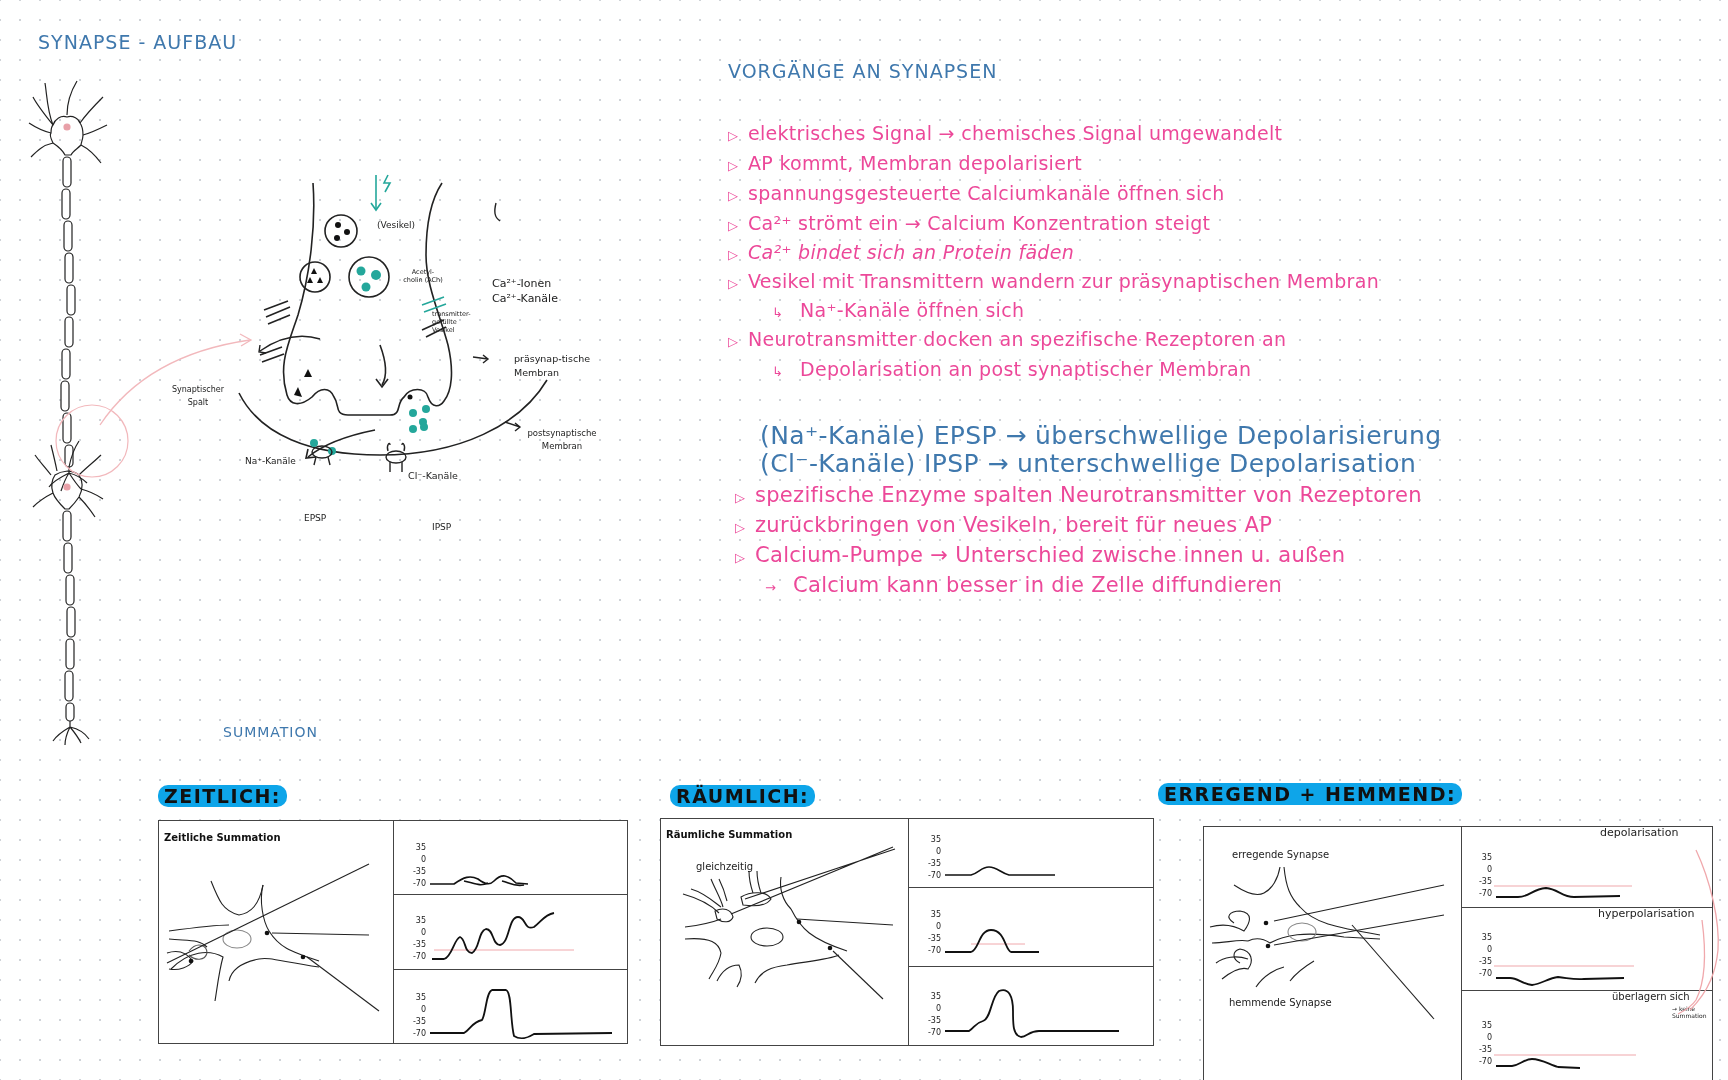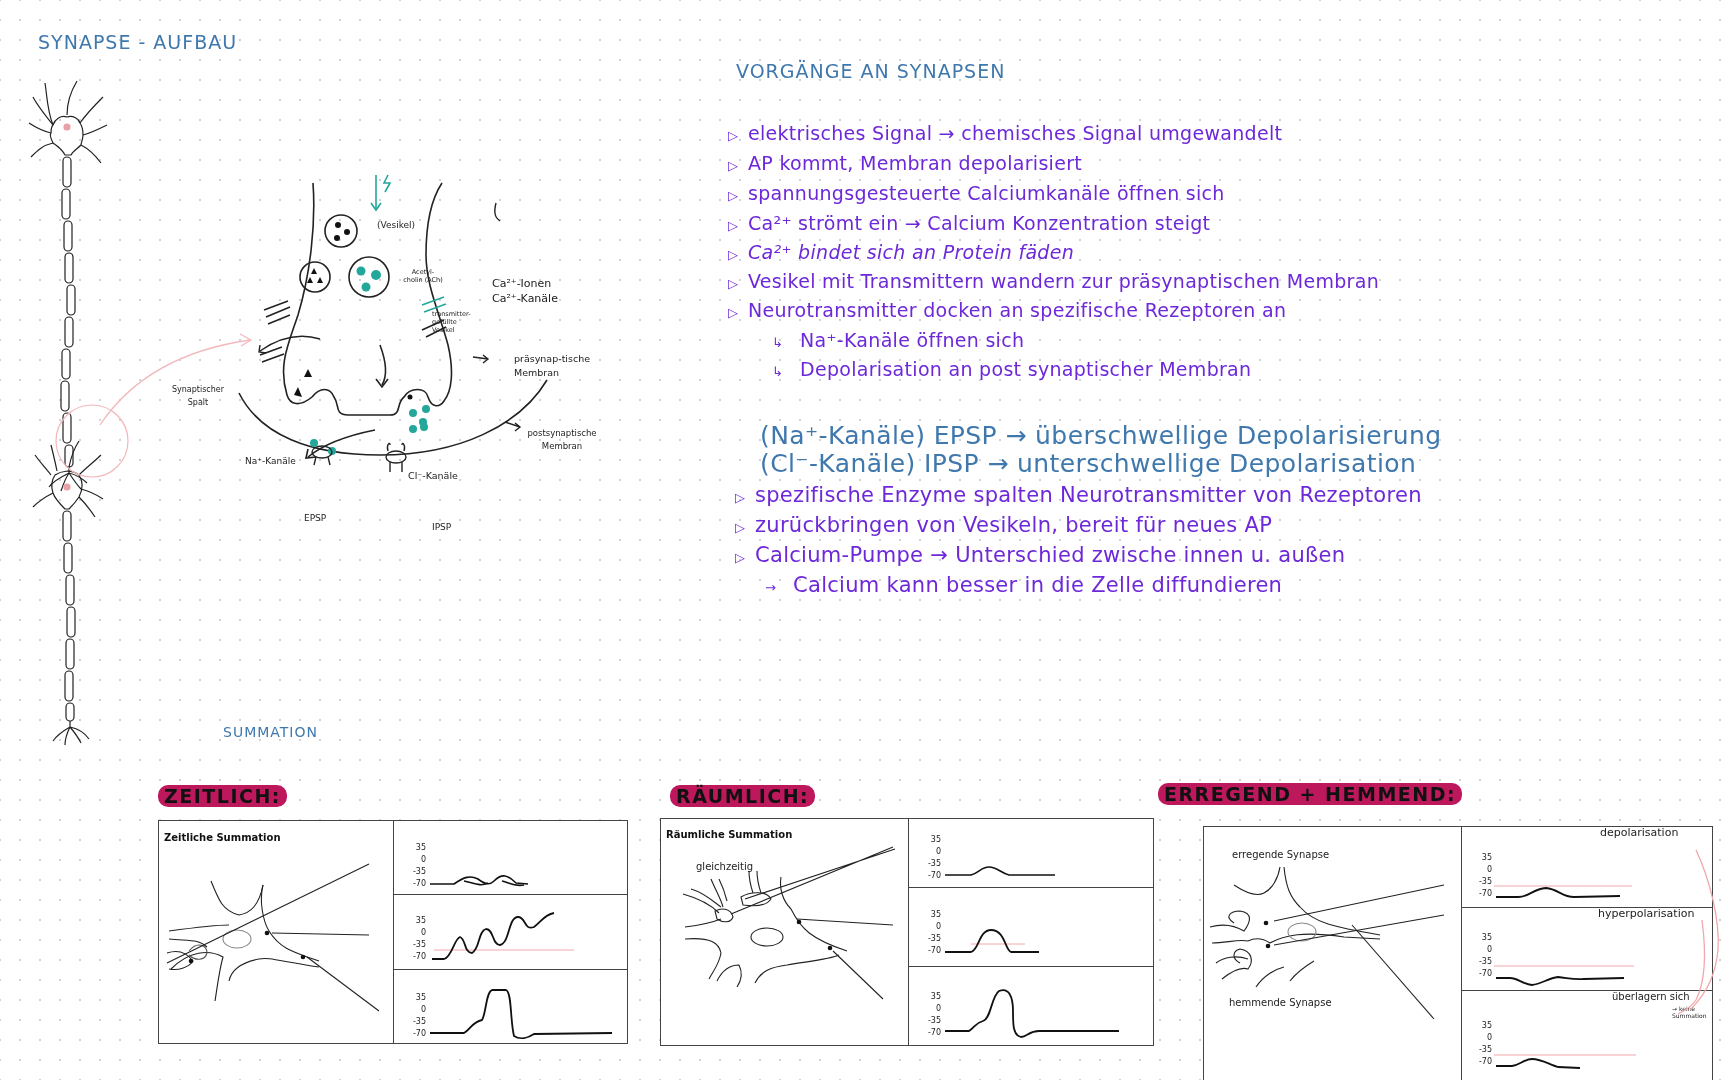--- a/index.html
+++ b/index.html
@@ -5,26 +5,26 @@
   html,body{margin:0;padding:0;}
   body{
     width:1728px;height:1080px;overflow:hidden;position:relative;
     background-color:#ffffff;
     background-image:radial-gradient(circle,#cfd3d8 1.1px,transparent 1.5px);
     background-size:20px 20px;background-position:10px 10px;
     font-family:"DejaVu Sans",sans-serif;color:#111;
   }
   .abs{position:absolute;}
   .title-blue{color:#3f78ad;font-family:"DejaVu Sans",sans-serif;letter-spacing:1px;font-size:19px;font-weight:400;}
-  .hand{font-family:"DejaVu Sans",sans-serif;font-size:19px;color:#6d28d9;white-space:nowrap;letter-spacing:0.3px;}
+  .hand{font-family:"DejaVu Sans",sans-serif;font-size:19px;color:#ec4899;white-space:nowrap;letter-spacing:0.3px;}
   .hand .bul{display:inline-block;width:20px;font-size:13px;}
   .blue-line{color:#3f78ad;font-size:25px;white-space:nowrap;letter-spacing:0.4px;}
   .pink{color:#e89aa0;}
   .teal{color:#24a79b;}
-  .sec-head{font-family:"DejaVu Sans",sans-serif;font-weight:bold;font-size:19px;letter-spacing:1.5px;padding:0 6px;border-radius:10px;background:#be185d;}
+  .sec-head{font-family:"DejaVu Sans",sans-serif;font-weight:bold;font-size:19px;letter-spacing:1.5px;padding:0 6px;border-radius:10px;background:#0ea5e9;}
   .panel{position:absolute;border:1.5px solid #444;background:#fff;}
   .cell{position:absolute;left:0;right:0;border-bottom:1.5px solid #444;}
   .cell:last-child{border-bottom:none;}
   .small{font-family:"DejaVu Sans",sans-serif;font-size:10px;color:#222;}
   .tiny{font-family:"DejaVu Sans",sans-serif;font-size:8px;color:#222;}
   .plabel{font-family:"DejaVu Sans",sans-serif;font-size:10px;font-weight:bold;color:#111;}
   .ylab{position:absolute;font-size:8px;font-family:"DejaVu Sans",sans-serif;color:#222;line-height:12px;text-align:right;width:22px;}
   svg{overflow:visible;}
 </style>
 </head>
@@ -159,31 +159,31 @@
 <div class="abs small pink" style="left:492px;top:277px;font-size:11px;">Ca²⁺-Ionen</div>
 <div class="abs small teal" style="left:492px;top:292px;font-size:11px;">Ca²⁺-Kanäle</div>
 <div class="abs small pink" style="left:514px;top:352px;width:80px;font-size:9.5px;line-height:14px;">präsynap-tische Membran</div>
 <div class="abs small pink" style="left:168px;top:383px;width:60px;font-size:8px;line-height:13px;text-align:center;">Synaptischer Spalt</div>
 <div class="abs small pink" style="left:522px;top:427px;width:80px;font-size:8.5px;line-height:13px;text-align:center;">postsynaptische Membran</div>
 <div class="abs small pink" style="left:245px;top:456px;font-size:9px;">Na⁺-Kanäle</div>
 <div class="abs small pink" style="left:408px;top:470px;font-size:9.5px;">Cl⁻-Kanäle</div>
 <div class="abs small pink" style="left:304px;top:513px;font-size:9px;">EPSP</div>
 <div class="abs small pink" style="left:432px;top:522px;font-size:9px;">IPSP</div>
 
-<div class="abs title-blue" style="left:728px;top:60px;font-size:19px;margin-left:8px;">VORGÄNGE AN SYNAPSEN</div>
+<div class="abs title-blue" style="left:728px;top:60px;font-size:19px;">VORGÄNGE AN SYNAPSEN</div>
 
 <div class="abs" style="left:728px;top:122px;">
   <div class="hand" style="height:30px;"><span class="bul">▷</span><span>elektrisches Signal  →  chemisches Signal umgewandelt</span></div>
   <div class="hand" style="height:30px;"><span class="bul">▷</span><span>AP kommt, Membran depolarisiert</span></div>
   <div class="hand" style="height:30px;"><span class="bul">▷</span><span>spannungsgesteuerte Calciumkanäle öffnen sich</span></div>
   <div class="hand" style="height:29px;"><span class="bul">▷</span><span>Ca²⁺ strömt ein → Calcium Konzentration steigt</span></div>
   <div class="hand" style="height:29px;font-style:italic;"><span class="bul">▷</span><span>Ca²⁺ bindet sich an Protein fäden</span></div>
   <div class="hand" style="height:29px;"><span class="bul">▷</span><span>Vesikel mit Transmittern wandern zur präsynaptischen Membran</span></div>
+  <div class="hand" style="height:29px;padding-left:44px;"><span class="bul" style="width:28px;">↳</span><span>Na⁺-Kanäle öffnen sich</span></div>
   <div class="hand" style="height:30px;"><span class="bul">▷</span><span>Neurotransmitter docken an spezifische Rezeptoren an</span></div>
-  <div class="hand" style="height:29px;padding-left:44px;"><span class="bul" style="width:28px;">↳</span><span>Na⁺-Kanäle öffnen sich</span></div>
   <div class="hand" style="height:29px;padding-left:44px;"><span class="bul" style="width:28px;">↳</span><span>Depolarisation an post synaptischer Membran</span></div>
 </div>
 
 <div class="abs blue-line" style="left:760px;top:421px;">(Na⁺-Kanäle) EPSP  →  überschwellige Depolarisierung</div>
 <div class="abs blue-line" style="left:760px;top:449px;">(Cl⁻-Kanäle) IPSP  →  unterschwellige Depolarisation</div>
 
 <div class="abs" style="left:735px;top:483px;">
   <div class="hand" style="height:30px;font-size:21px;"><span class="bul">▷</span><span>spezifische Enzyme spalten Neurotransmitter von Rezeptoren</span></div>
   <div class="hand" style="height:30px;font-size:21px;"><span class="bul">▷</span><span>zurückbringen von Vesikeln, bereit für neues AP</span></div>
   <div class="hand" style="height:30px;font-size:21px;"><span class="bul">▷</span><span>Calcium-Pumpe  →  Unterschied zwische innen u. außen</span></div>

